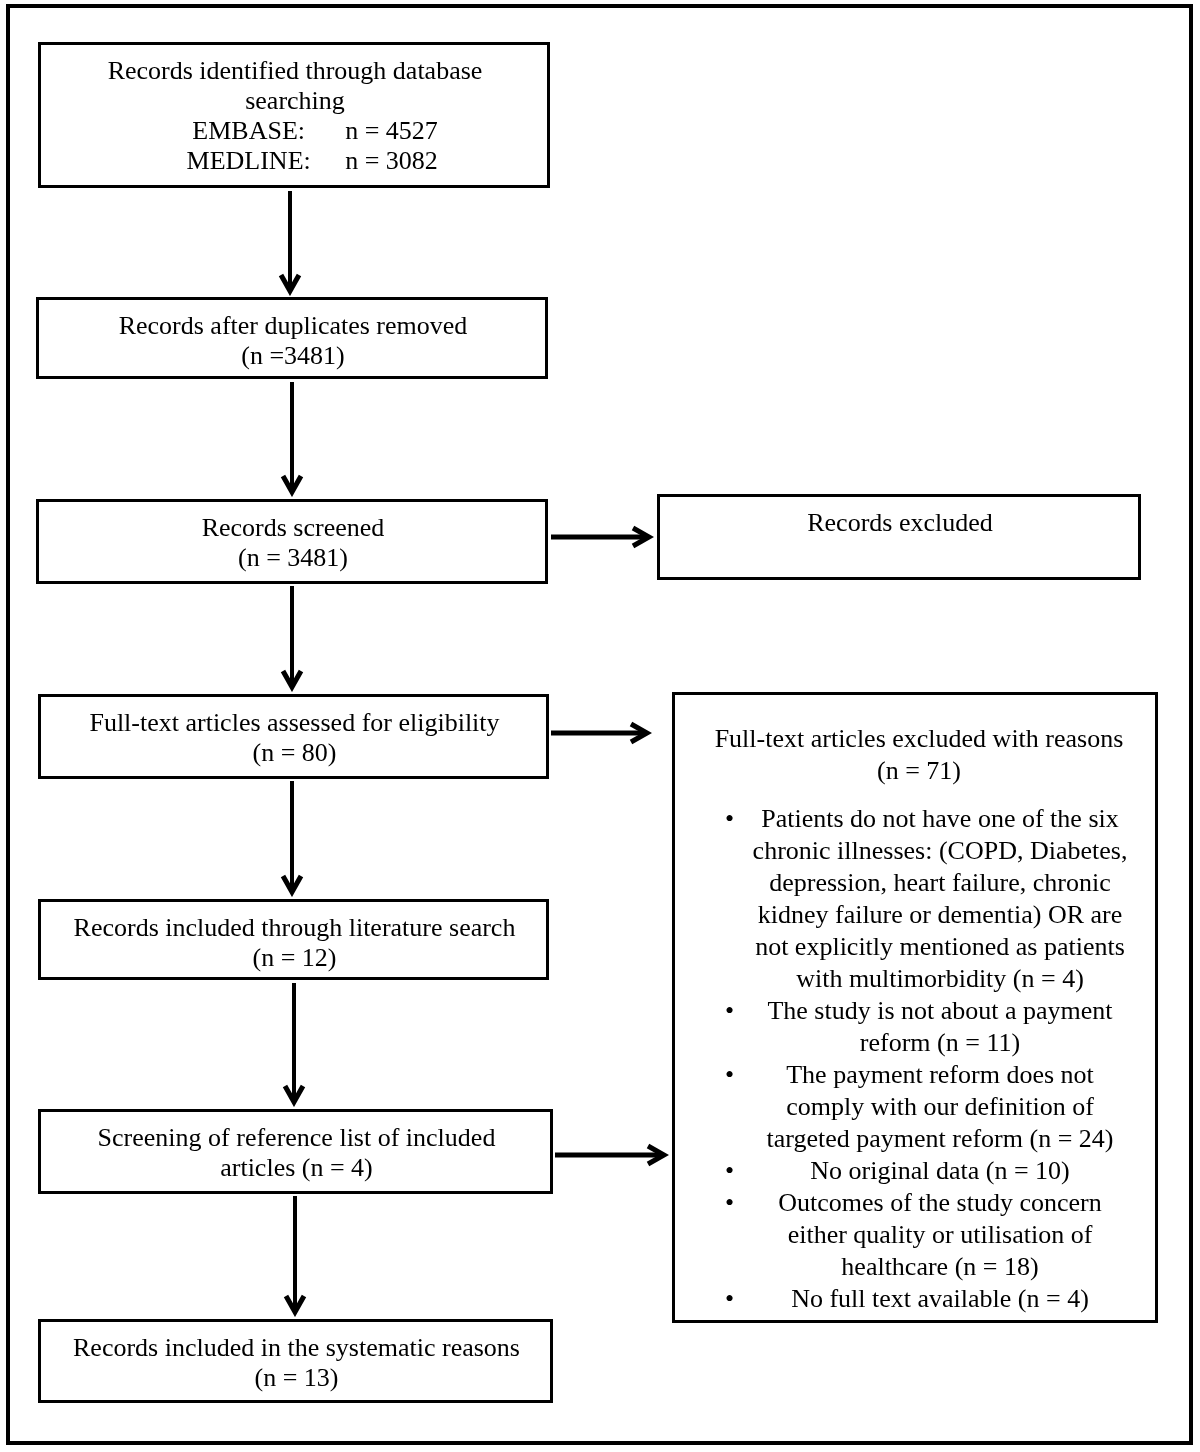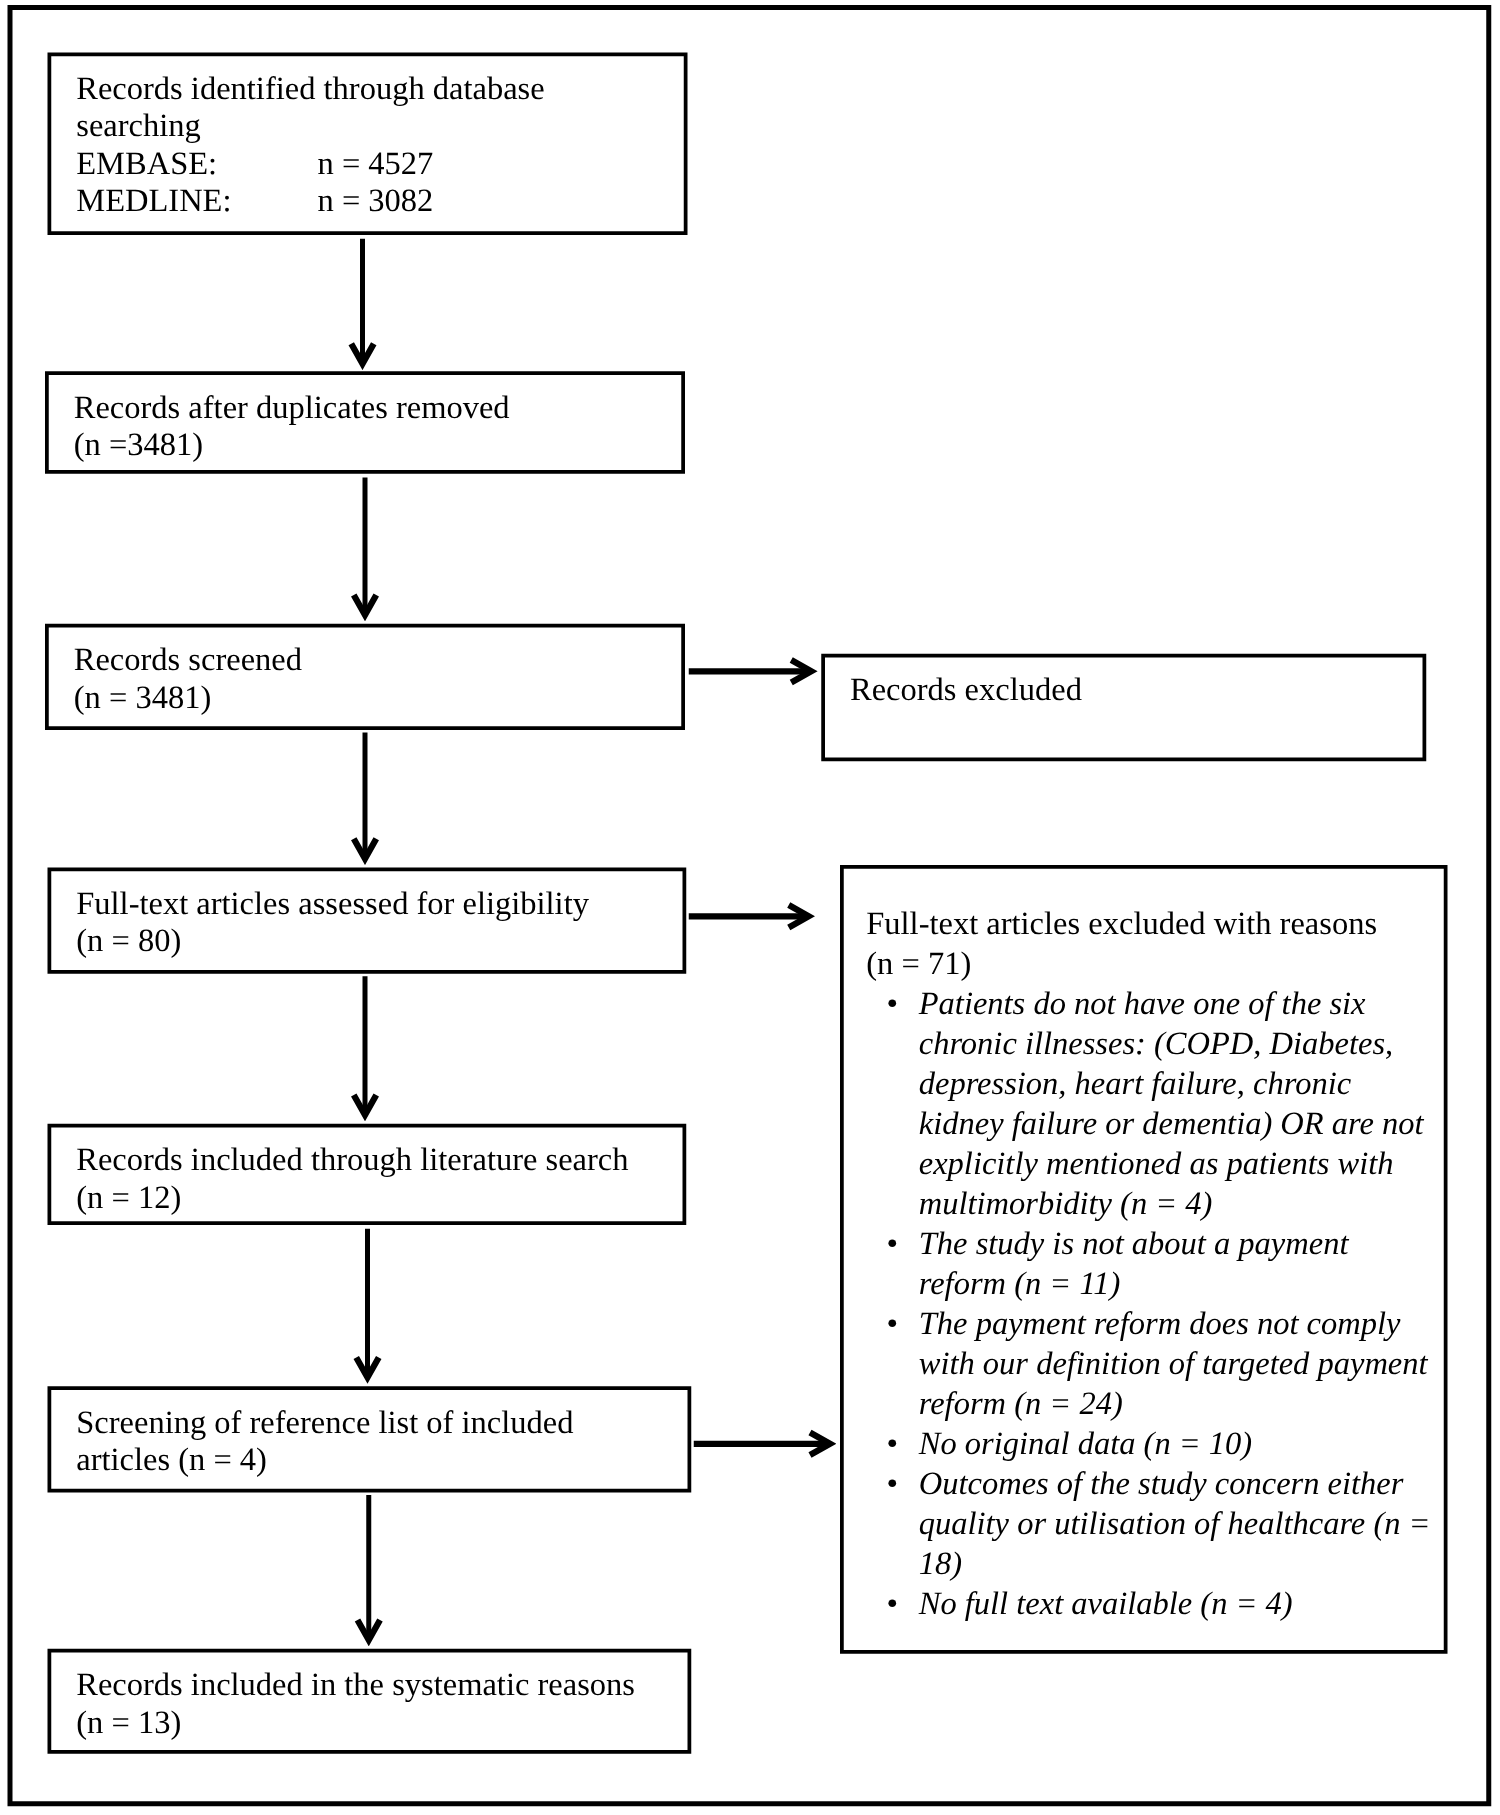--- a/index.html
+++ b/index.html
@@ -1,34 +1,34 @@
 <!DOCTYPE html>
 <html><head>
 <meta charset="utf-8">
 <style>
   html,body{margin:0;padding:0;background:#fff;}
   .stage{position:relative;width:1200px;height:1452px;background:#fff;
-         font-family:"Liberation Serif","DejaVu Serif",serif;color:#000;overflow:hidden;}
+         font-family:"Liberation Serif","DejaVu Serif",serif;color:#000;overflow:hidden;text-align:center;}
   .outer-frame{position:absolute;left:6px;top:4px;width:1187px;height:1441px;
                border:4px solid #000;box-sizing:border-box;}
   .box{position:absolute;border:3px solid #000;box-sizing:border-box;background:#fff;
        font-size:26px;line-height:30px;padding:11px 18px 8px 20px;}
   
   .b-identified{left:38px;top:42px;width:512px;height:146px;}
   .b-duplicates{left:36px;top:297px;width:512px;height:82px;}
   .b-screened{left:36px;top:499px;width:512px;height:85px;}
   .b-fulltext{left:38px;top:694px;width:511px;height:85px;}
   .b-litsearch{left:38px;top:899px;width:511px;height:81px;}
   .b-refscreen{left:38px;top:1109px;width:515px;height:85px;}
   .b-included{left:38px;top:1319px;width:515px;height:84px;}
   
-  .b-excluded{left:657px;top:523px;width:484px;height:86px;}
+  .b-excluded{left:657px;top:494px;width:484px;height:86px;}
   .b-ftexcluded{left:672px;top:692px;width:486px;height:631px;line-height:32px;padding:28px 10px 8px 18px;}
   .src-row .src-label{display:inline-block;width:193px;}
-  ul.reasons{list-style:none;margin:0;padding:0 0 0 42px;font-style:italic;}
+  ul.reasons{list-style:none;margin:16px;padding:0 0 0 42px;}
   ul.reasons li{position:relative;}
   ul.reasons li::before{content:"\2022";position:absolute;left:-26px;top:0;}
   svg.arrows{position:absolute;left:0;top:0;pointer-events:none;}
 </style>
 </head>
 <body>
 
 <div class="stage">
   <div class="outer-frame"></div>
 

